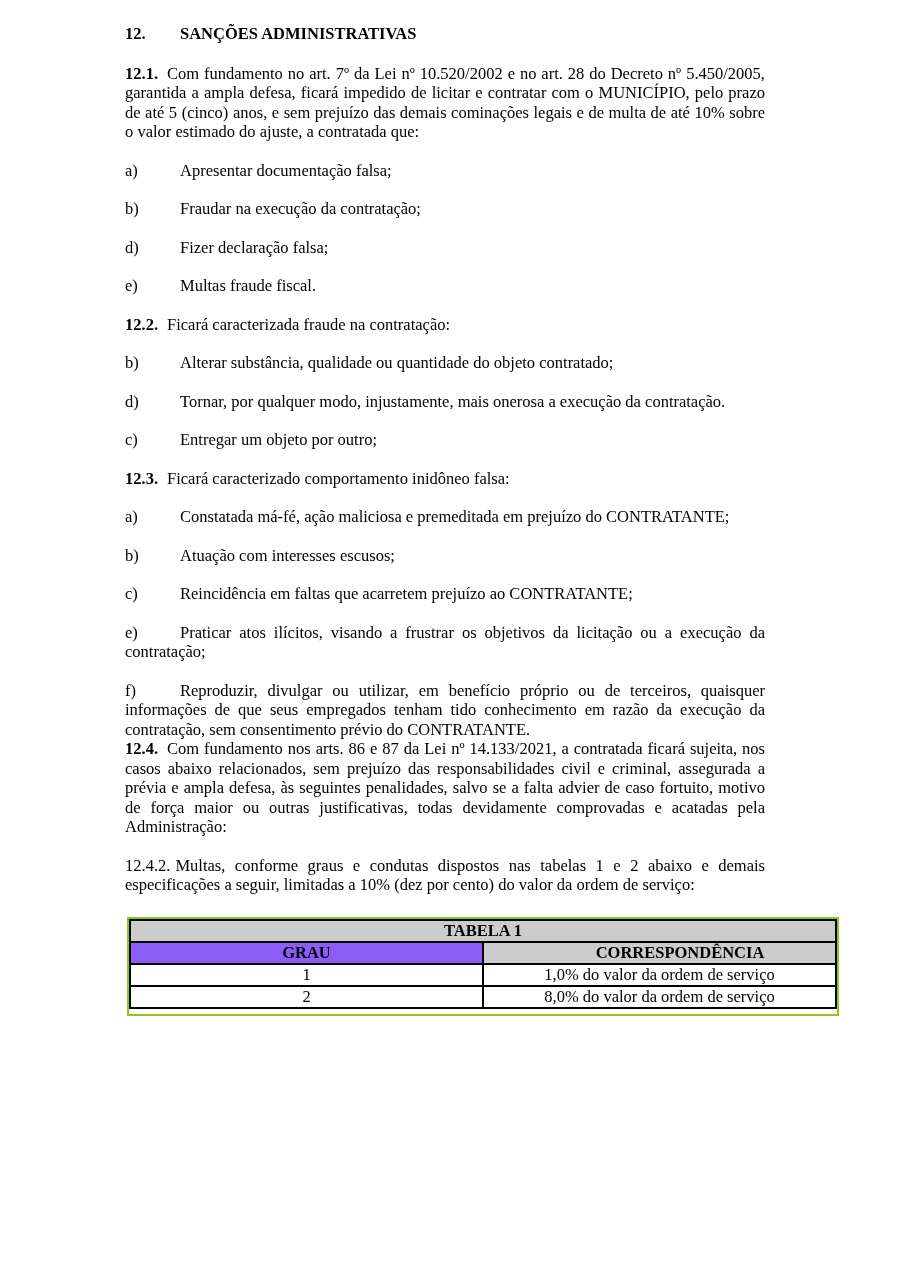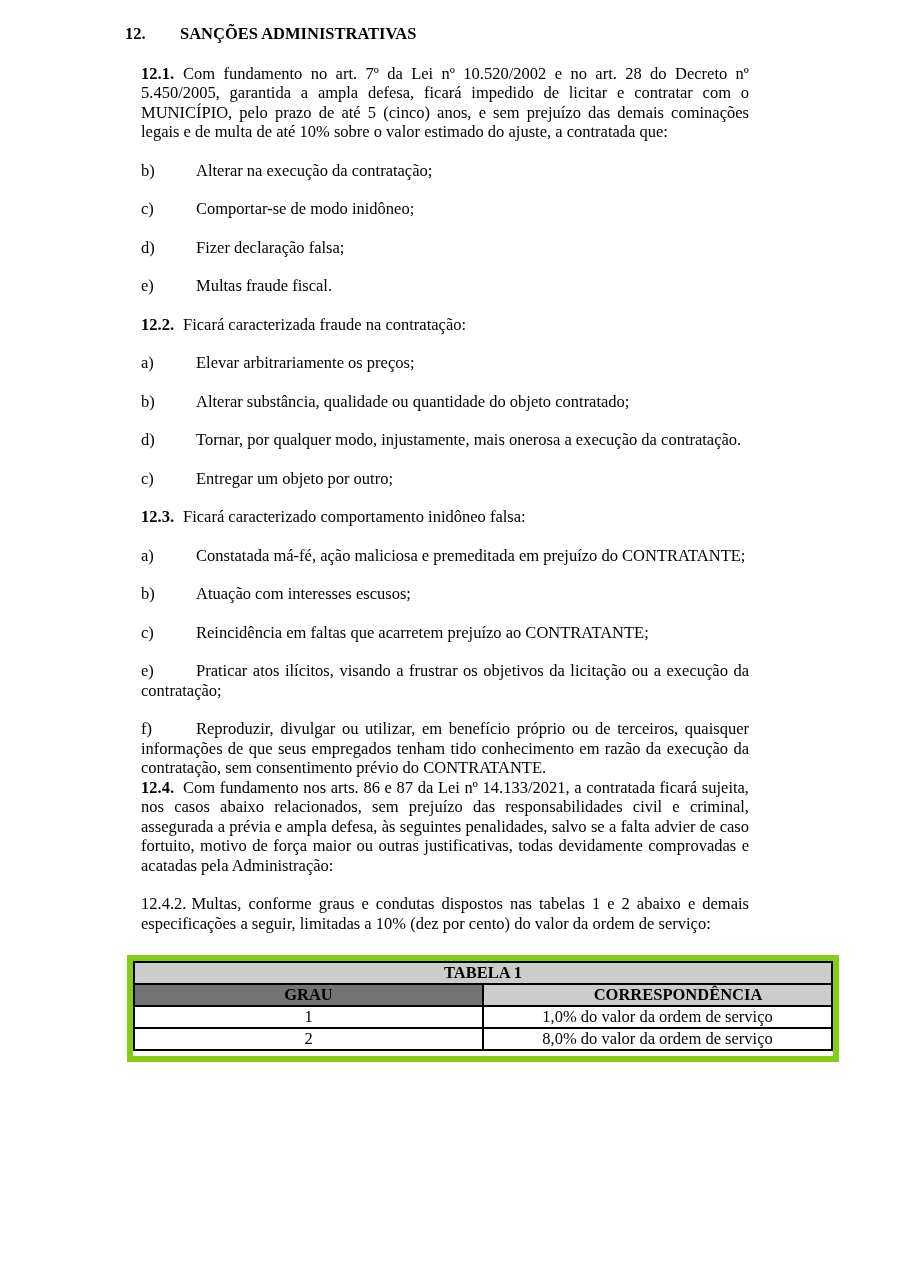--- a/index.html
+++ b/index.html
@@ -15,30 +15,30 @@
     font-size: 16.5px;
     line-height: 19.5px;
     overflow: hidden;
   }
   .title {
     font-size: 16.5px;
     font-weight: bold;
     margin: 0 0 20px 0;
     line-height: 19.5px;
   }
-  p { margin: 19px 16px; text-align: justify; }
+  p { margin: 19px 0; text-align: justify; }
   .tab { display: inline-block; width: 55px; }
   .num { font-weight: bold; padding-right: 9px; }
   p.plain .num { font-weight: normal; padding-right: 5px; }
   p.pre-tight { margin-bottom: 0; }
   p.tight { margin-top: 0; }
   p.gap-lg { margin-top: 28px; }
   .table-frame {
     box-sizing: border-box;
-    border: 6px solid #84cc16;
+    border: 2px solid #84cc16;
     width: 712px;
     margin-left: 2px;
     margin-top: 22px;
     padding-bottom: 5px;
   }
   table.t1 {
     border-collapse: collapse;
     width: 100%;
     table-layout: fixed;
   }
@@ -56,28 +56,27 @@
 </style>
 </head>
 <body style="background: rgb(255, 255, 255); color: rgb(0, 0, 0);">
 
 <div class="page">
 
   <h1 class="title"><span class="tab">12.</span><span>SANÇÕES ADMINISTRATIVAS</span></h1>
 
   <p class="para"><span class="num">12.1.</span><span>Com fundamento no art. 7º da Lei nº 10.520/2002 e no art. 28 do Decreto nº 5.450/2005, garantida a ampla defesa, ficará impedido de licitar e contratar com o MUNICÍPIO, pelo prazo de até 5 (cinco) anos, e sem prejuízo das demais cominações legais e de multa de até 10% sobre o valor estimado do ajuste, a contratada que:</span></p>
 
-  <p class="item"><span class="tab">b)</span><span>Alterar na execução da contratação;</span></p>
-  <p class="item"><span class="tab">c)</span><span>Comportar-se de modo inidôneo;</span></p>
+  <p class="item"><span class="tab">a)</span><span>Apresentar documentação falsa;</span></p>
+  <p class="item"><span class="tab">b)</span><span>Fraudar na execução da contratação;</span></p>
   <p class="item"><span class="tab">d)</span><span>Fizer declaração falsa;</span></p>
   <p class="item"><span class="tab">e)</span><span>Multas fraude fiscal.</span></p>
 
   <p class="para"><span class="num">12.2.</span><span>Ficará caracterizada fraude na contratação:</span></p>
 
-  <p class="item"><span class="tab">a)</span><span>Elevar arbitrariamente os preços;</span></p>
   <p class="item"><span class="tab">b)</span><span>Alterar substância, qualidade ou quantidade do objeto contratado;</span></p>
   <p class="item"><span class="tab">d)</span><span>Tornar, por qualquer modo, injustamente, mais onerosa a execução da contratação.</span></p>
   <p class="item"><span class="tab">c)</span><span>Entregar um objeto por outro;</span></p>
 
   <p class="para"><span class="num">12.3.</span><span>Ficará caracterizado comportamento inidôneo falsa:</span></p>
 
   <p class="item"><span class="tab">a)</span><span>Constatada má-fé, ação maliciosa e premeditada em prejuízo do CONTRATANTE;</span></p>
   <p class="item"><span class="tab">b)</span><span>Atuação com interesses escusos;</span></p>
   <p class="item"><span class="tab">c)</span><span>Reincidência em faltas que acarretem prejuízo ao CONTRATANTE;</span></p>
   <p class="item"><span class="tab">e)</span><span>Praticar atos ilícitos, visando a frustrar os objetivos da licitação ou a execução da contratação;</span></p>
@@ -88,21 +87,21 @@
 
   <p class="para plain"><span class="num">12.4.2.</span><span>Multas, conforme graus e condutas dispostos nas tabelas 1 e 2 abaixo e demais especificações a seguir, limitadas a 10% (dez por cento) do valor da ordem de serviço:</span></p>
 
   <div class="table-frame">
     <table class="t1">
       <tbody>
         <tr>
           <th colspan="2" class="hdr" style="background: rgb(204, 204, 204);">TABELA 1</th>
         </tr>
         <tr>
-          <th class="hdr col1" style="background: #737373;">GRAU</th>
+          <th class="hdr col1" style="background: #8b5cf6;">GRAU</th>
           <th class="hdr" style="background: rgb(204, 204, 204); padding-left: 43px;">CORRESPONDÊNCIA</th>
         </tr>
         <tr>
           <td class="col1">1</td>
           <td>1,0% do valor da ordem de serviço</td>
         </tr>
         <tr>
           <td class="col1">2</td>
           <td>8,0% do valor da ordem de serviço</td>
         </tr>

